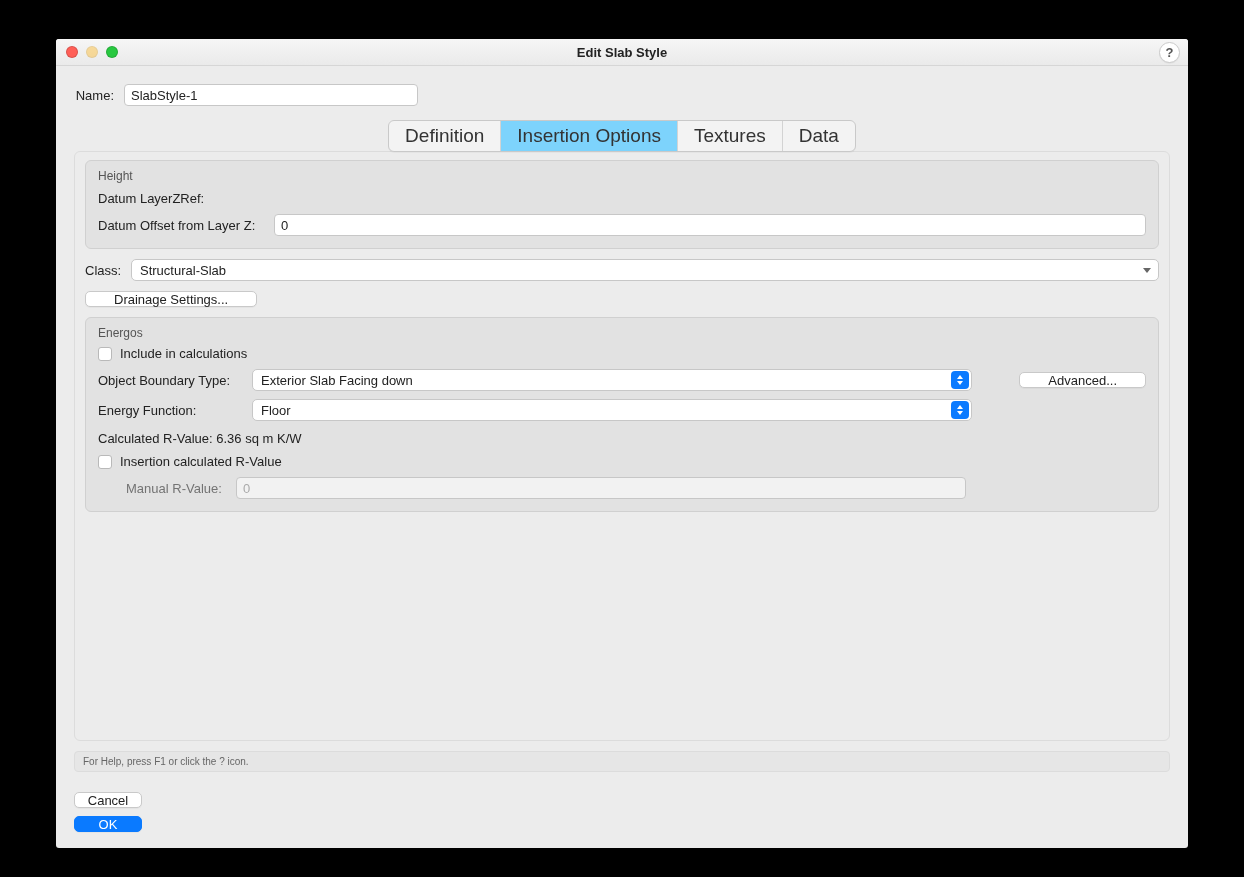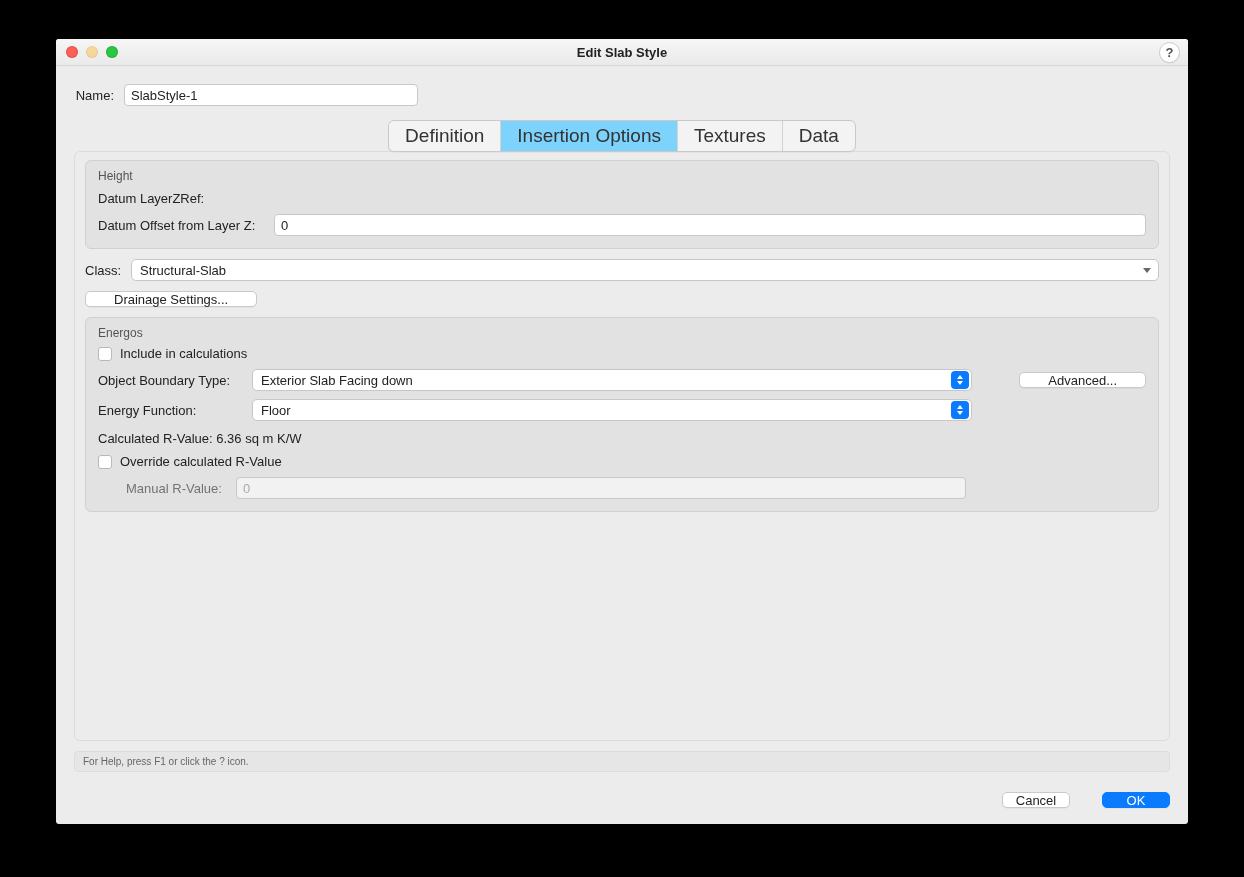--- a/index.html
+++ b/index.html
@@ -195,21 +195,20 @@
     border-radius: 5px;
     font-size: 13px;
     display: inline-flex;
     align-items: center;
     box-shadow: 0 1px 0 rgba(0,0,0,0.03);
   }
   .btn.primary {
     background: #0a7aff;
     border-color: #0a7aff;
     color: #fff;
-    margin-left: 8px;
   }
   .chk-row {
     display: flex;
     align-items: center;
     gap: 8px;
     margin-top: 6px;
   }
   .chkbox {
     width: 14px; height: 14px;
     border: 1px solid #b9b9b9;
@@ -241,22 +240,23 @@
     border: 1px solid #dcdcdc;
     border-radius: 4px;
     padding: 4px 8px;
     font-size: 10px;
     color: #666;
     margin-top: 10px;
   }
   .footer {
     display: flex;
     justify-content: flex-end;
-    gap: 24px;
+    gap: 8px;
     margin-top: 20px;
+    flex-direction: column;
   }
   .footer .btn { width: 68px; justify-content: center; }
 </style>
 </head>
 <body>
 
 <div class="window">
   <div class="titlebar">
     <div class="traffic">
       <div class="tl tl-close"></div>
@@ -331,21 +331,21 @@
           <div class="select" style="flex:0 0 720px">
             <span>Floor</span>
             <span class="caret"></span>
           </div>
         </div>
 
         <div class="calc">Calculated R-Value: 6.36 sq m K/W</div>
 
         <div class="override-row">
           <div class="chkbox"></div>
-          <span>Override calculated R-Value</span>
+          <span>Insertion calculated R-Value</span>
         </div>
 
         <div class="manual-row">
           <label>Manual R-Value:</label>
           <input type="text" class="manual-input" disabled="" value="0" style="">
         </div>
       </div>
 
     </div>
 

